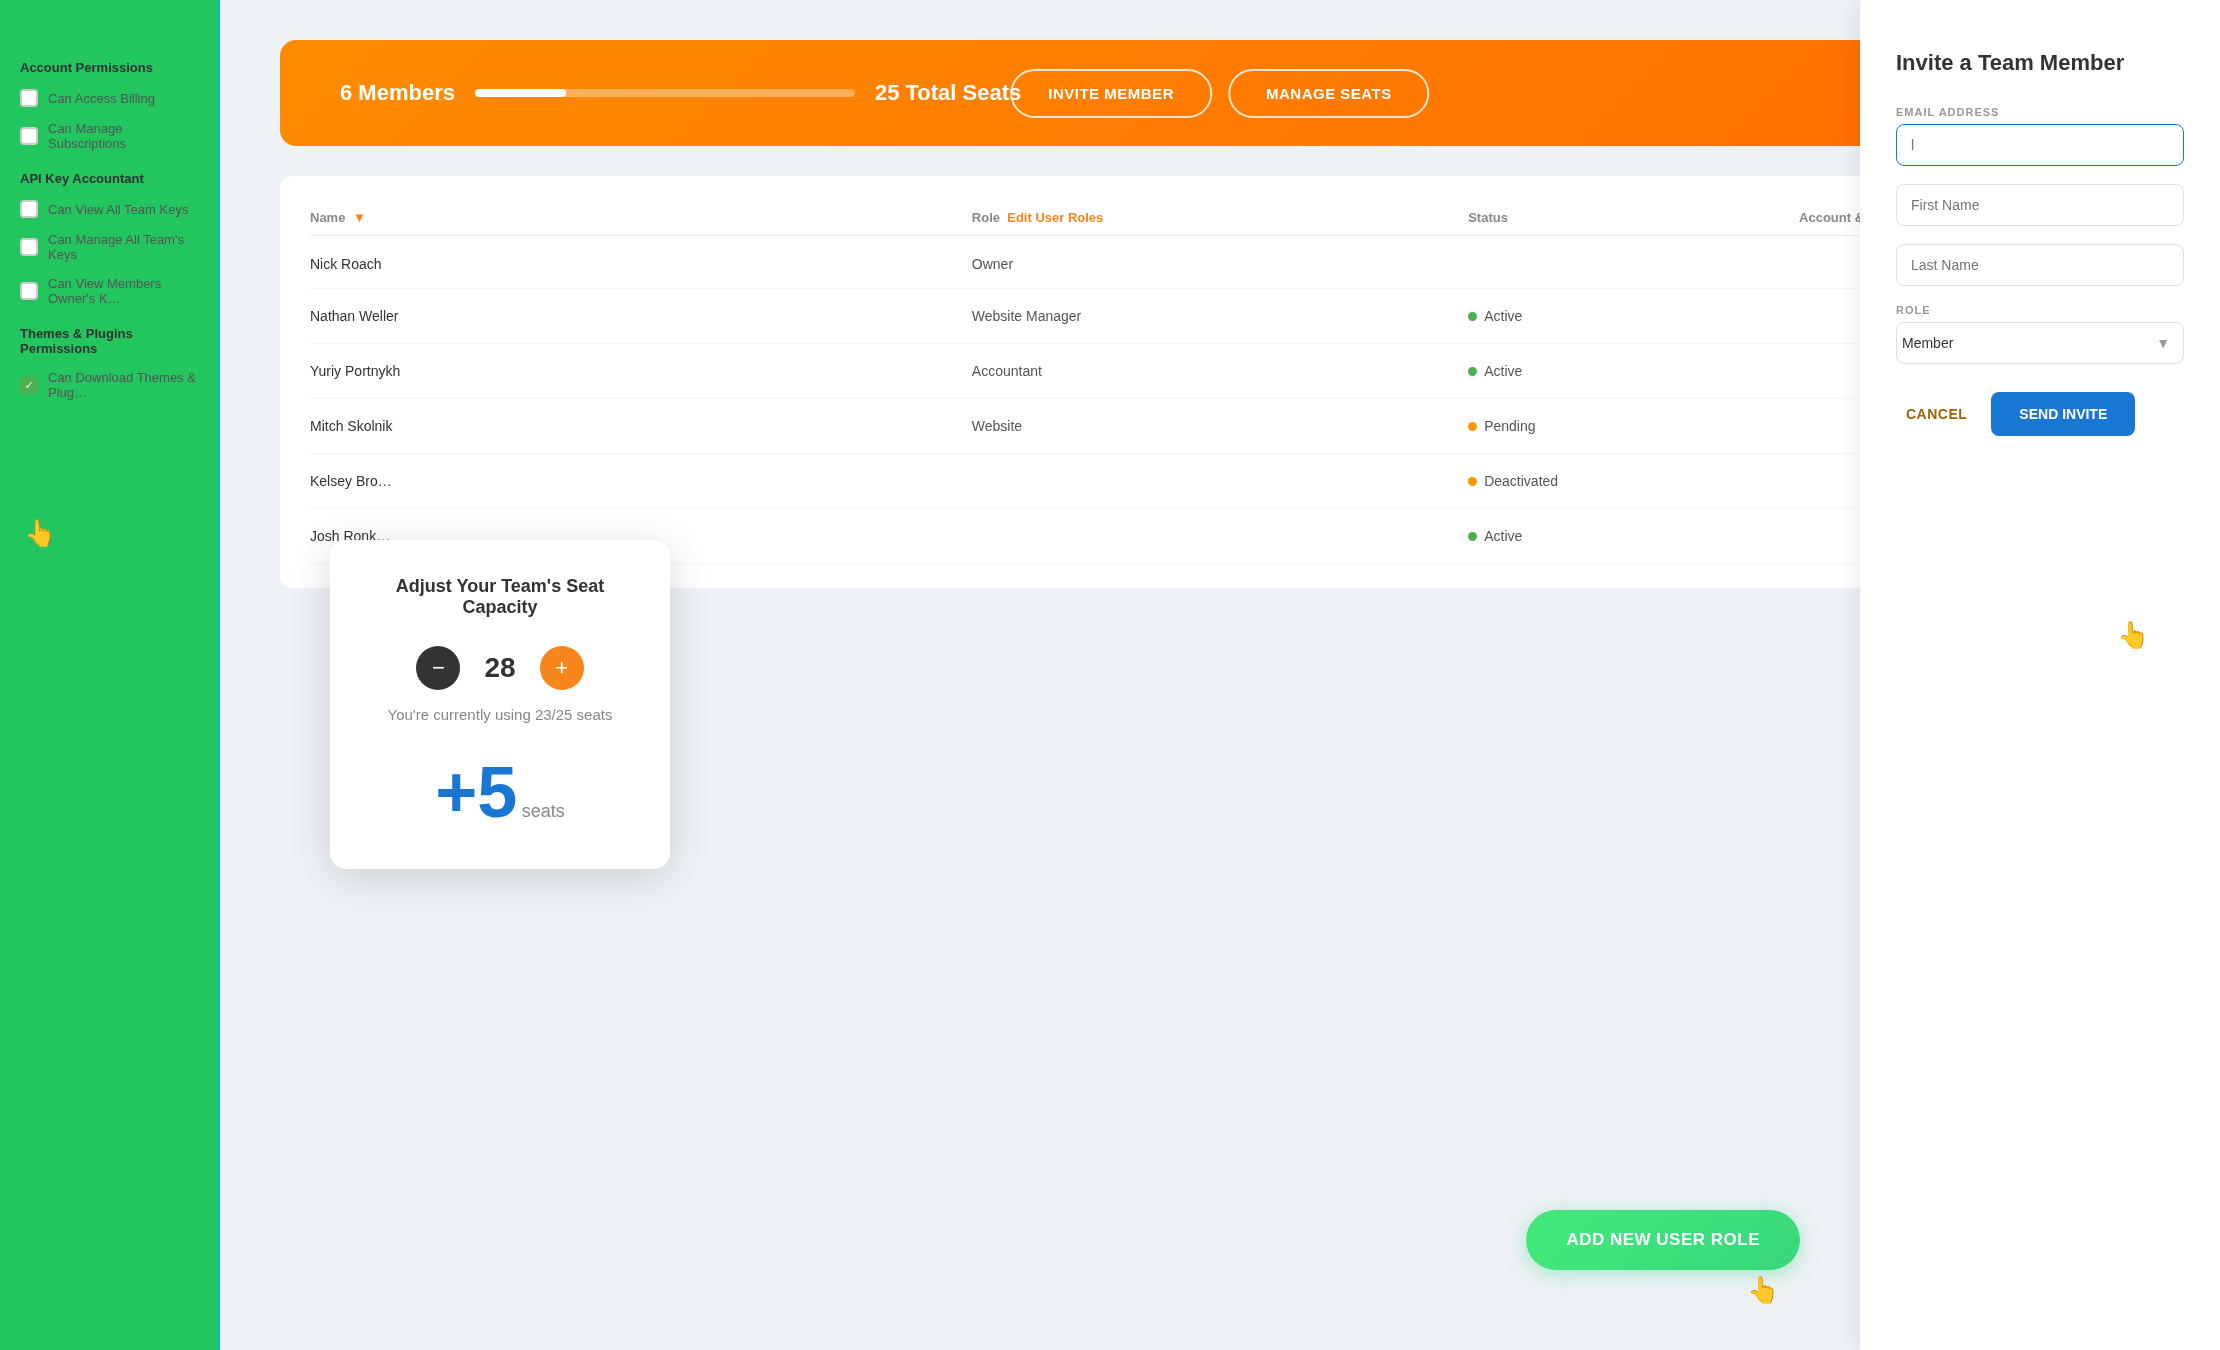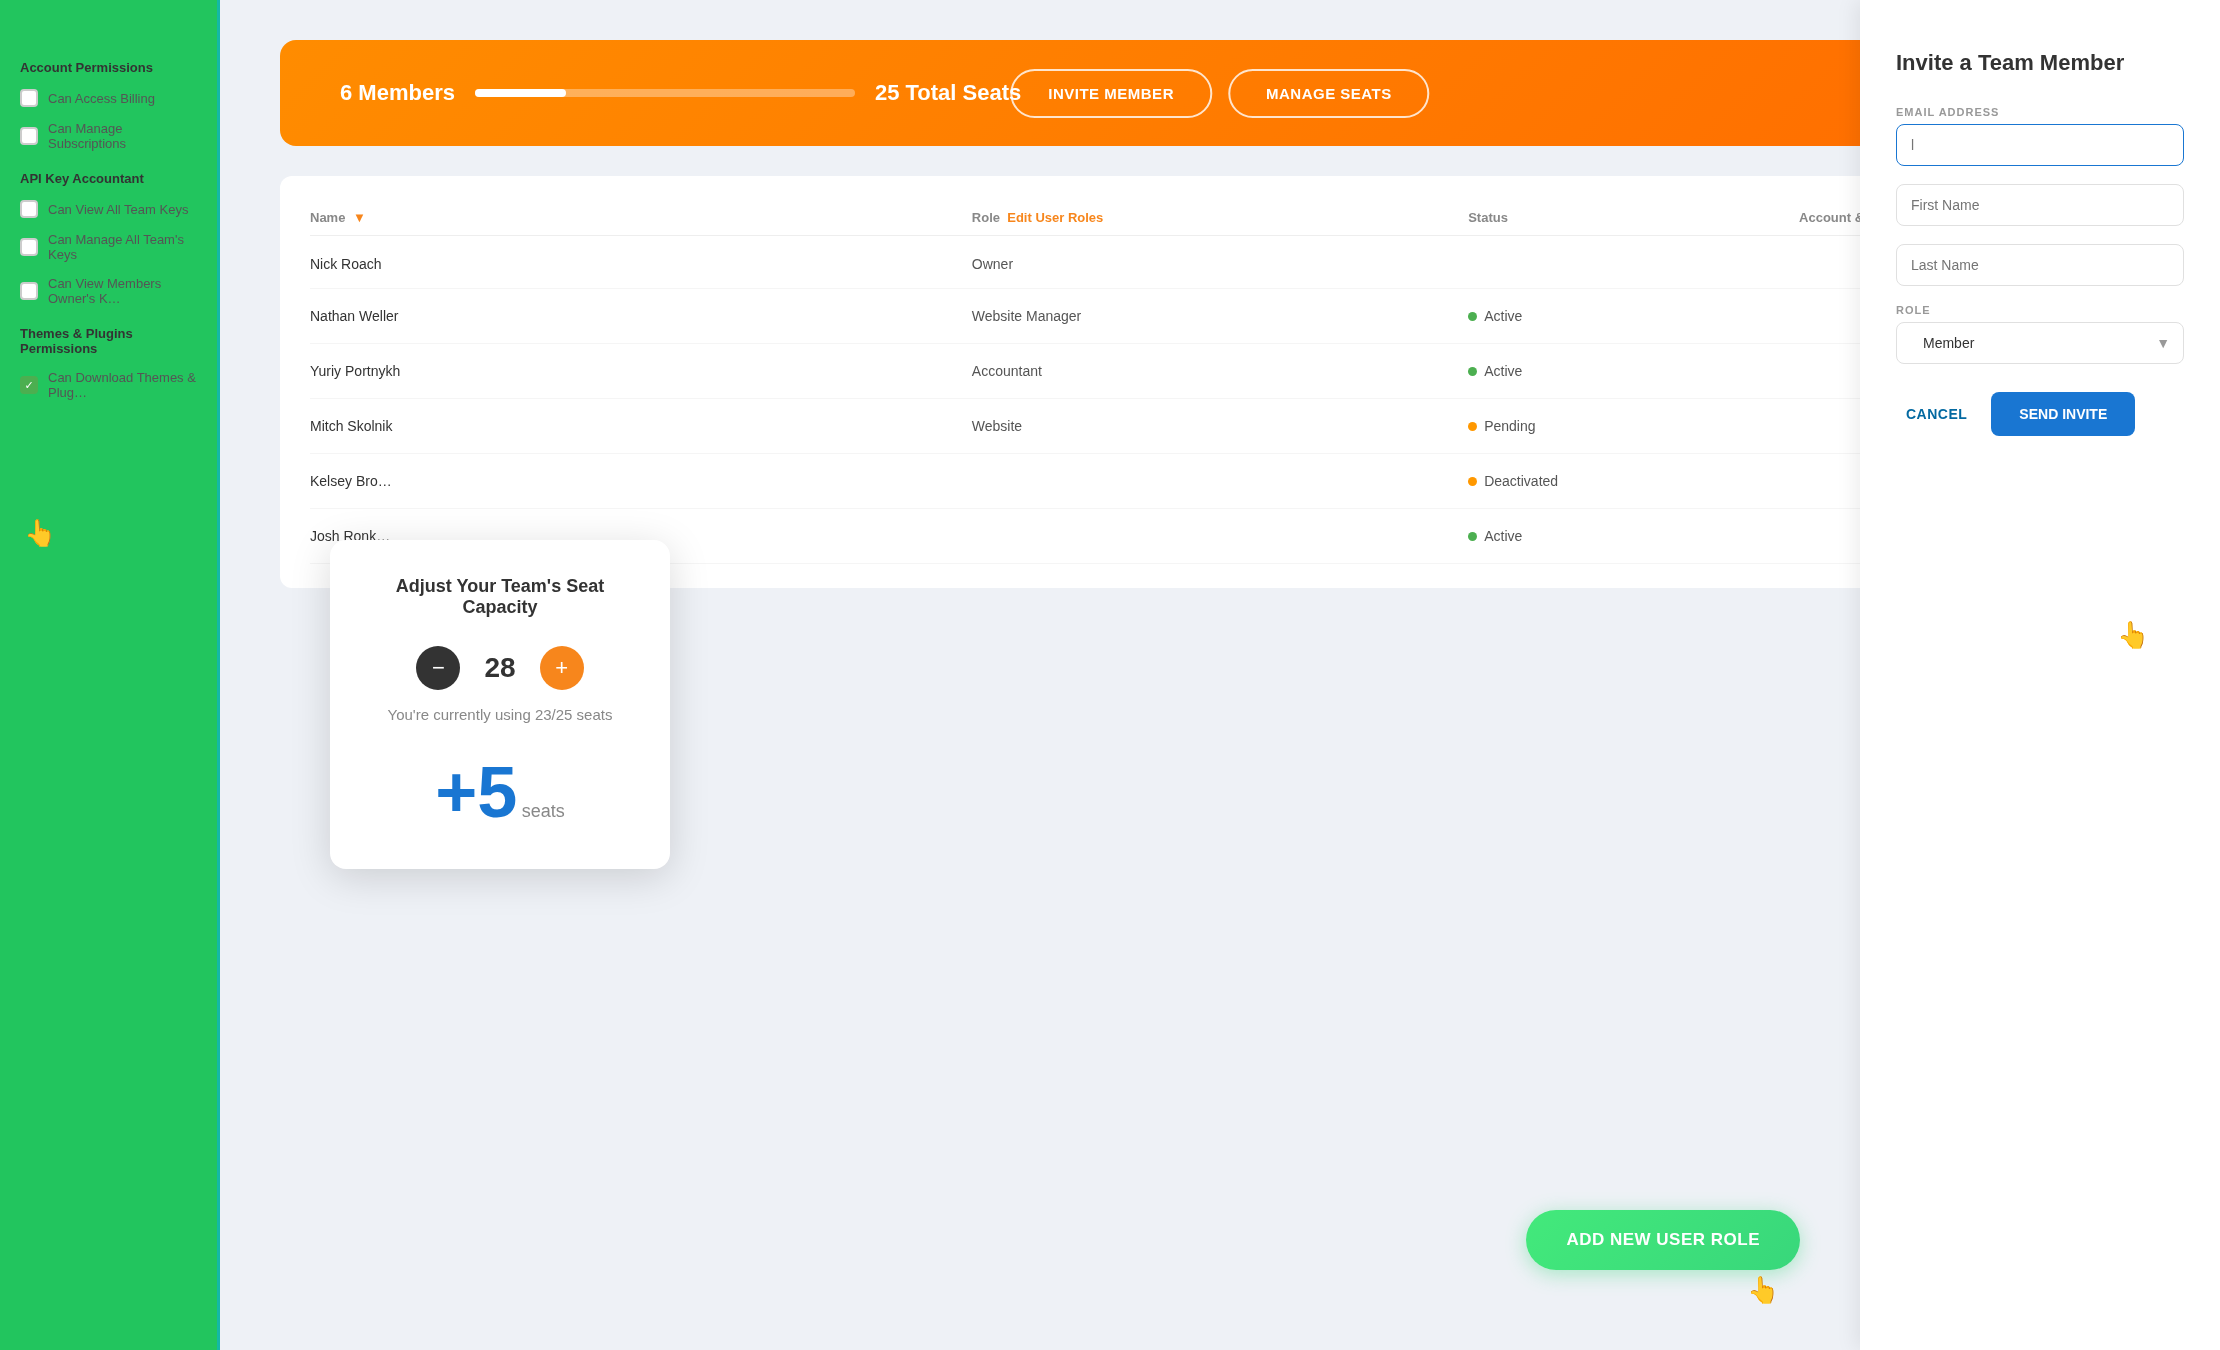--- a/index.html
+++ b/index.html
@@ -327,21 +327,21 @@
       border-color: #e0e0e0;
     }
     .form-select-wrapper {
       position: relative;
       margin-bottom: 28px;
     }
     .form-select {
       width: 100%;
       border: 1.5px solid #e0e0e0;
       border-radius: 8px;
-      padding: 12px 26px;
+      padding: 12px 5px;
       font-size: 14px;
       color: #333;
       outline: none;
       appearance: none;
       background: #fff;
     }
     .select-arrow {
       position: absolute;
       right: 14px;
       top: 50%;
@@ -351,21 +351,21 @@
       pointer-events: none;
     }
     .invite-actions {
       display: flex;
       gap: 14px;
       align-items: center;
     }
     .btn-cancel {
       background: transparent;
       border: none;
-      color: #0369a1;
+      color: #a16207;
       font-size: 14px;
       font-weight: 600;
       cursor: pointer;
       padding: 12px 10px;
       letter-spacing: 0.5px;
     }
     .btn-send-invite {
       background: #1976d2;
       color: #fff;
       border: none;

